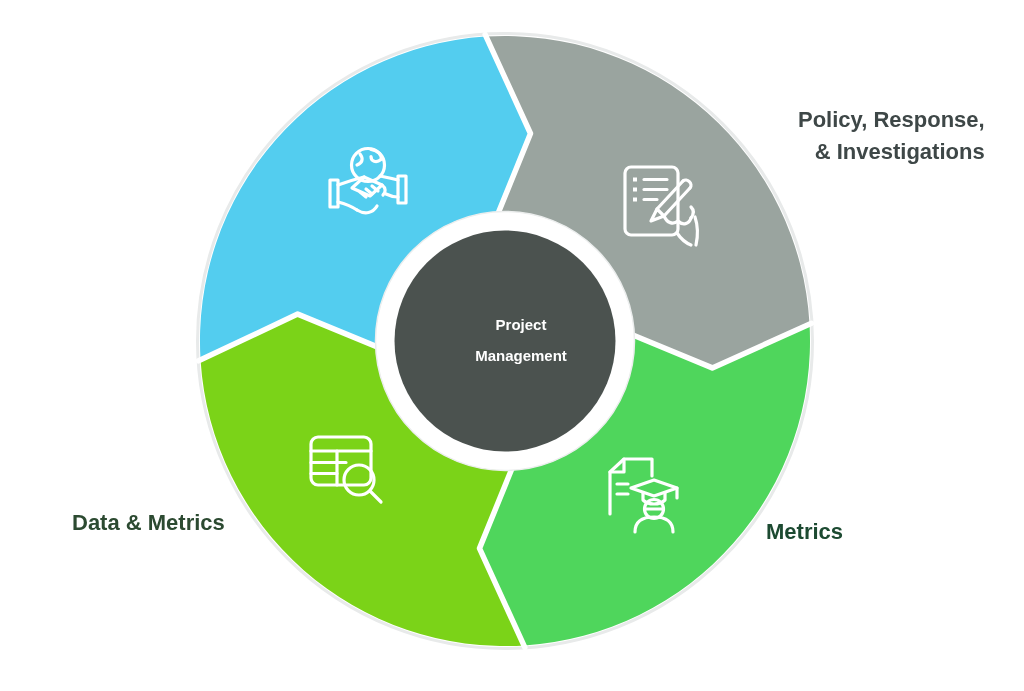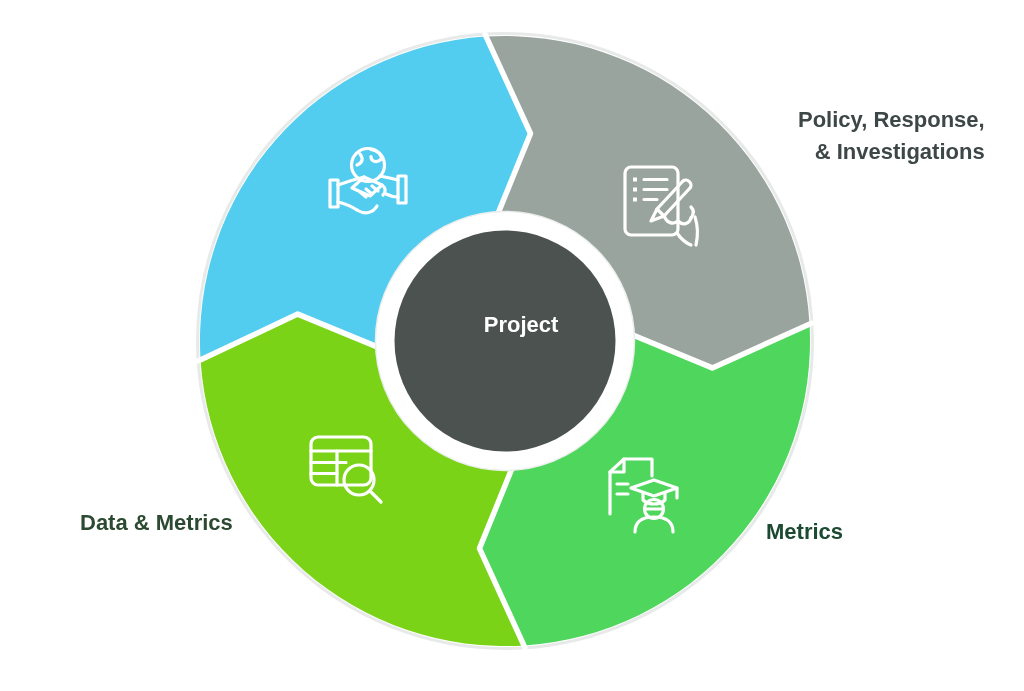--- a/index.html
+++ b/index.html
@@ -15,26 +15,26 @@
   .icn .dot{fill:#ffffff;stroke:none;}
   .label{
     position:absolute;
     font-weight:bold;
     font-size:22px;
     line-height:32px;
     white-space:nowrap;
   }
   .label-outreach{left:60px;top:93px;width:230px;text-align:center;color:var(--text-outreach,#1C3B4A);}
   .label-policy{left:770px;top:104px;text-align:right;color:var(--text-policy,#3E4747);margin-left:28px;}
-  .label-data{left:80px;top:507px;color:var(--text-data,#2C4A31);}
+  .label-data{left:72px;top:507px;color:var(--text-data,#2C4A31);}
   .label-training{left:766px;top:516px;color:var(--text-training,#1C4A31);}
   .center-label{
     position:absolute;left:395px;top:309px;width:252px;
     text-align:center;color:#ffffff;font-weight:bold;
-    font-size:22px;line-height:31px;
+    font-size:15px;line-height:31px;
   }
 </style>
 </head>
 <body>
 
 <div class="stage">
 
   <svg class="diagram-svg" width="1024" height="691" viewBox="0 0 1024 691">
 
     <circle cx="505" cy="341" r="307.5" fill="none" style="stroke:var(--halo,#E8EAEA)" stroke-width="3"></circle>
@@ -103,20 +103,21 @@
       <path d="M41,42 V49 C41,49 45,53 52,53 C59,53 63,49 63,49 V42"></path>
       <path d="M75,37 V47"></path>
       <circle cx="52" cy="58" r="9.5"></circle>
       <path d="M43,58 H61"></path>
       <path d="M33,81 C33,70 41,66 52,66 C63,66 71,70 71,81"></path>
     </g>
   </svg>
 
   <div class="center-label">
     <div>Project</div>
+    <div>Management</div>
   </div>
 
   <div class="label label-outreach">
   </div>
 
   <div class="label label-policy">
     <div>Policy, Response,</div>
     <div>&amp; Investigations</div>
   </div>
 

